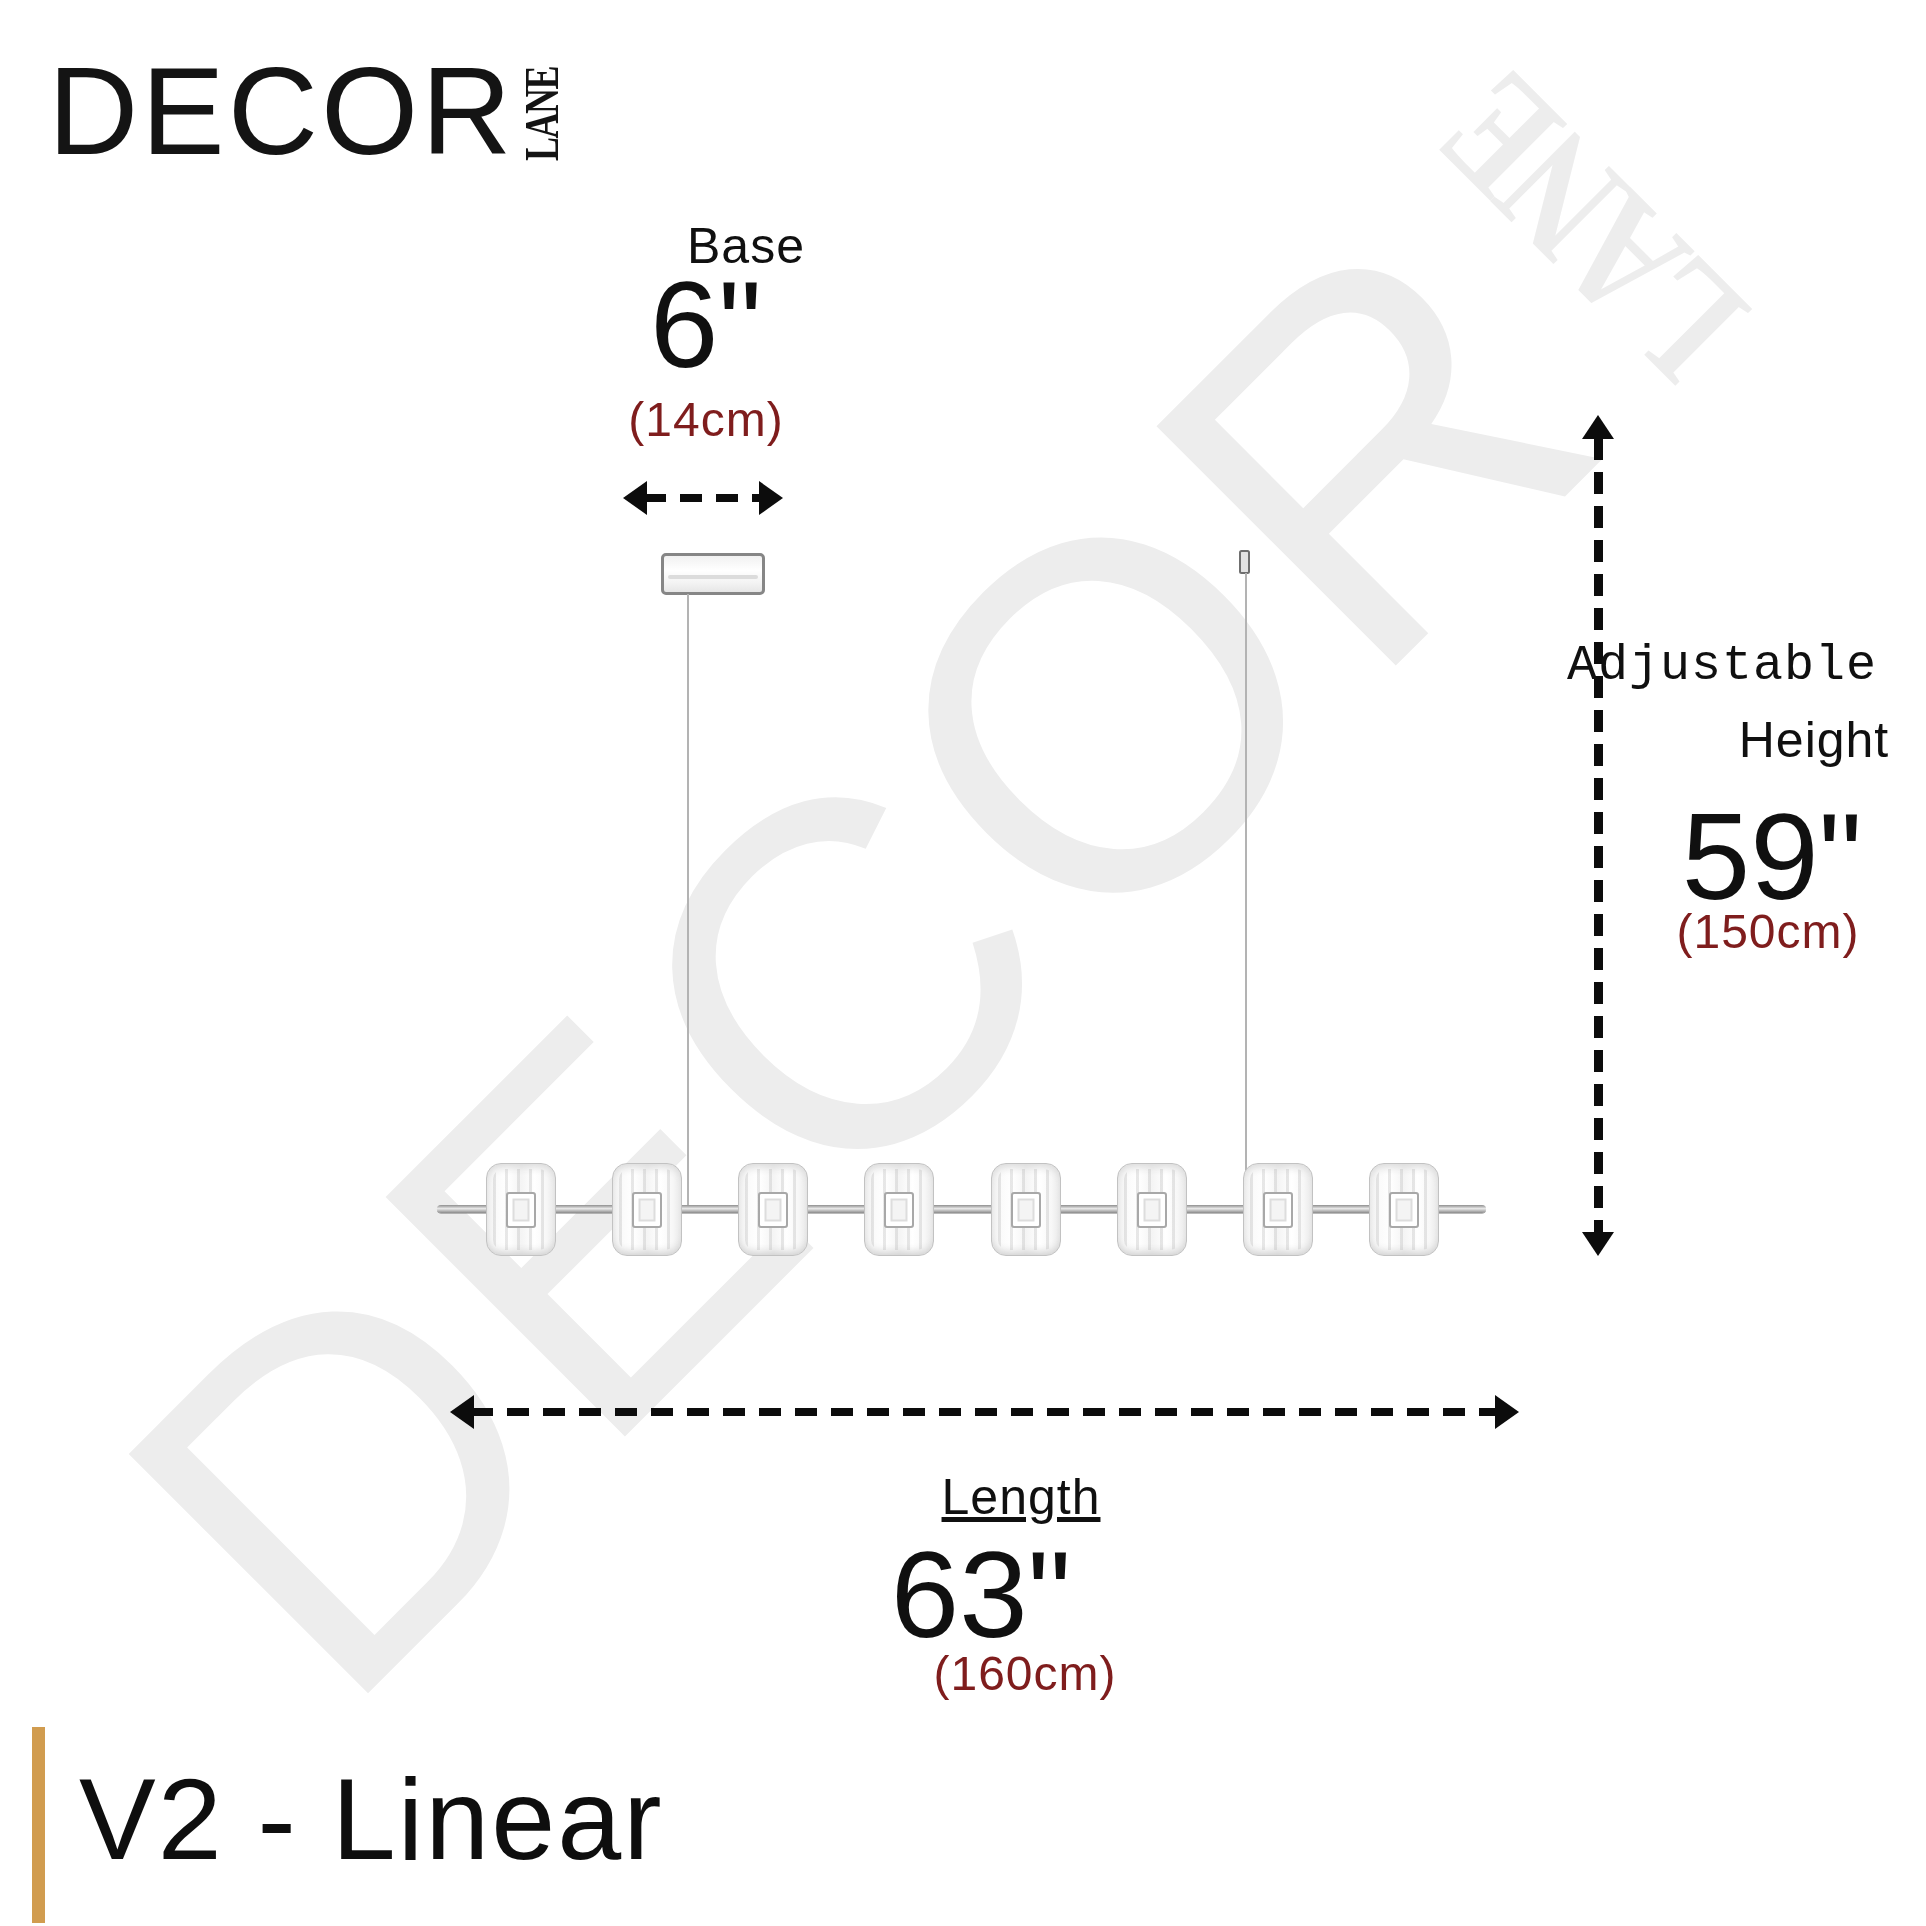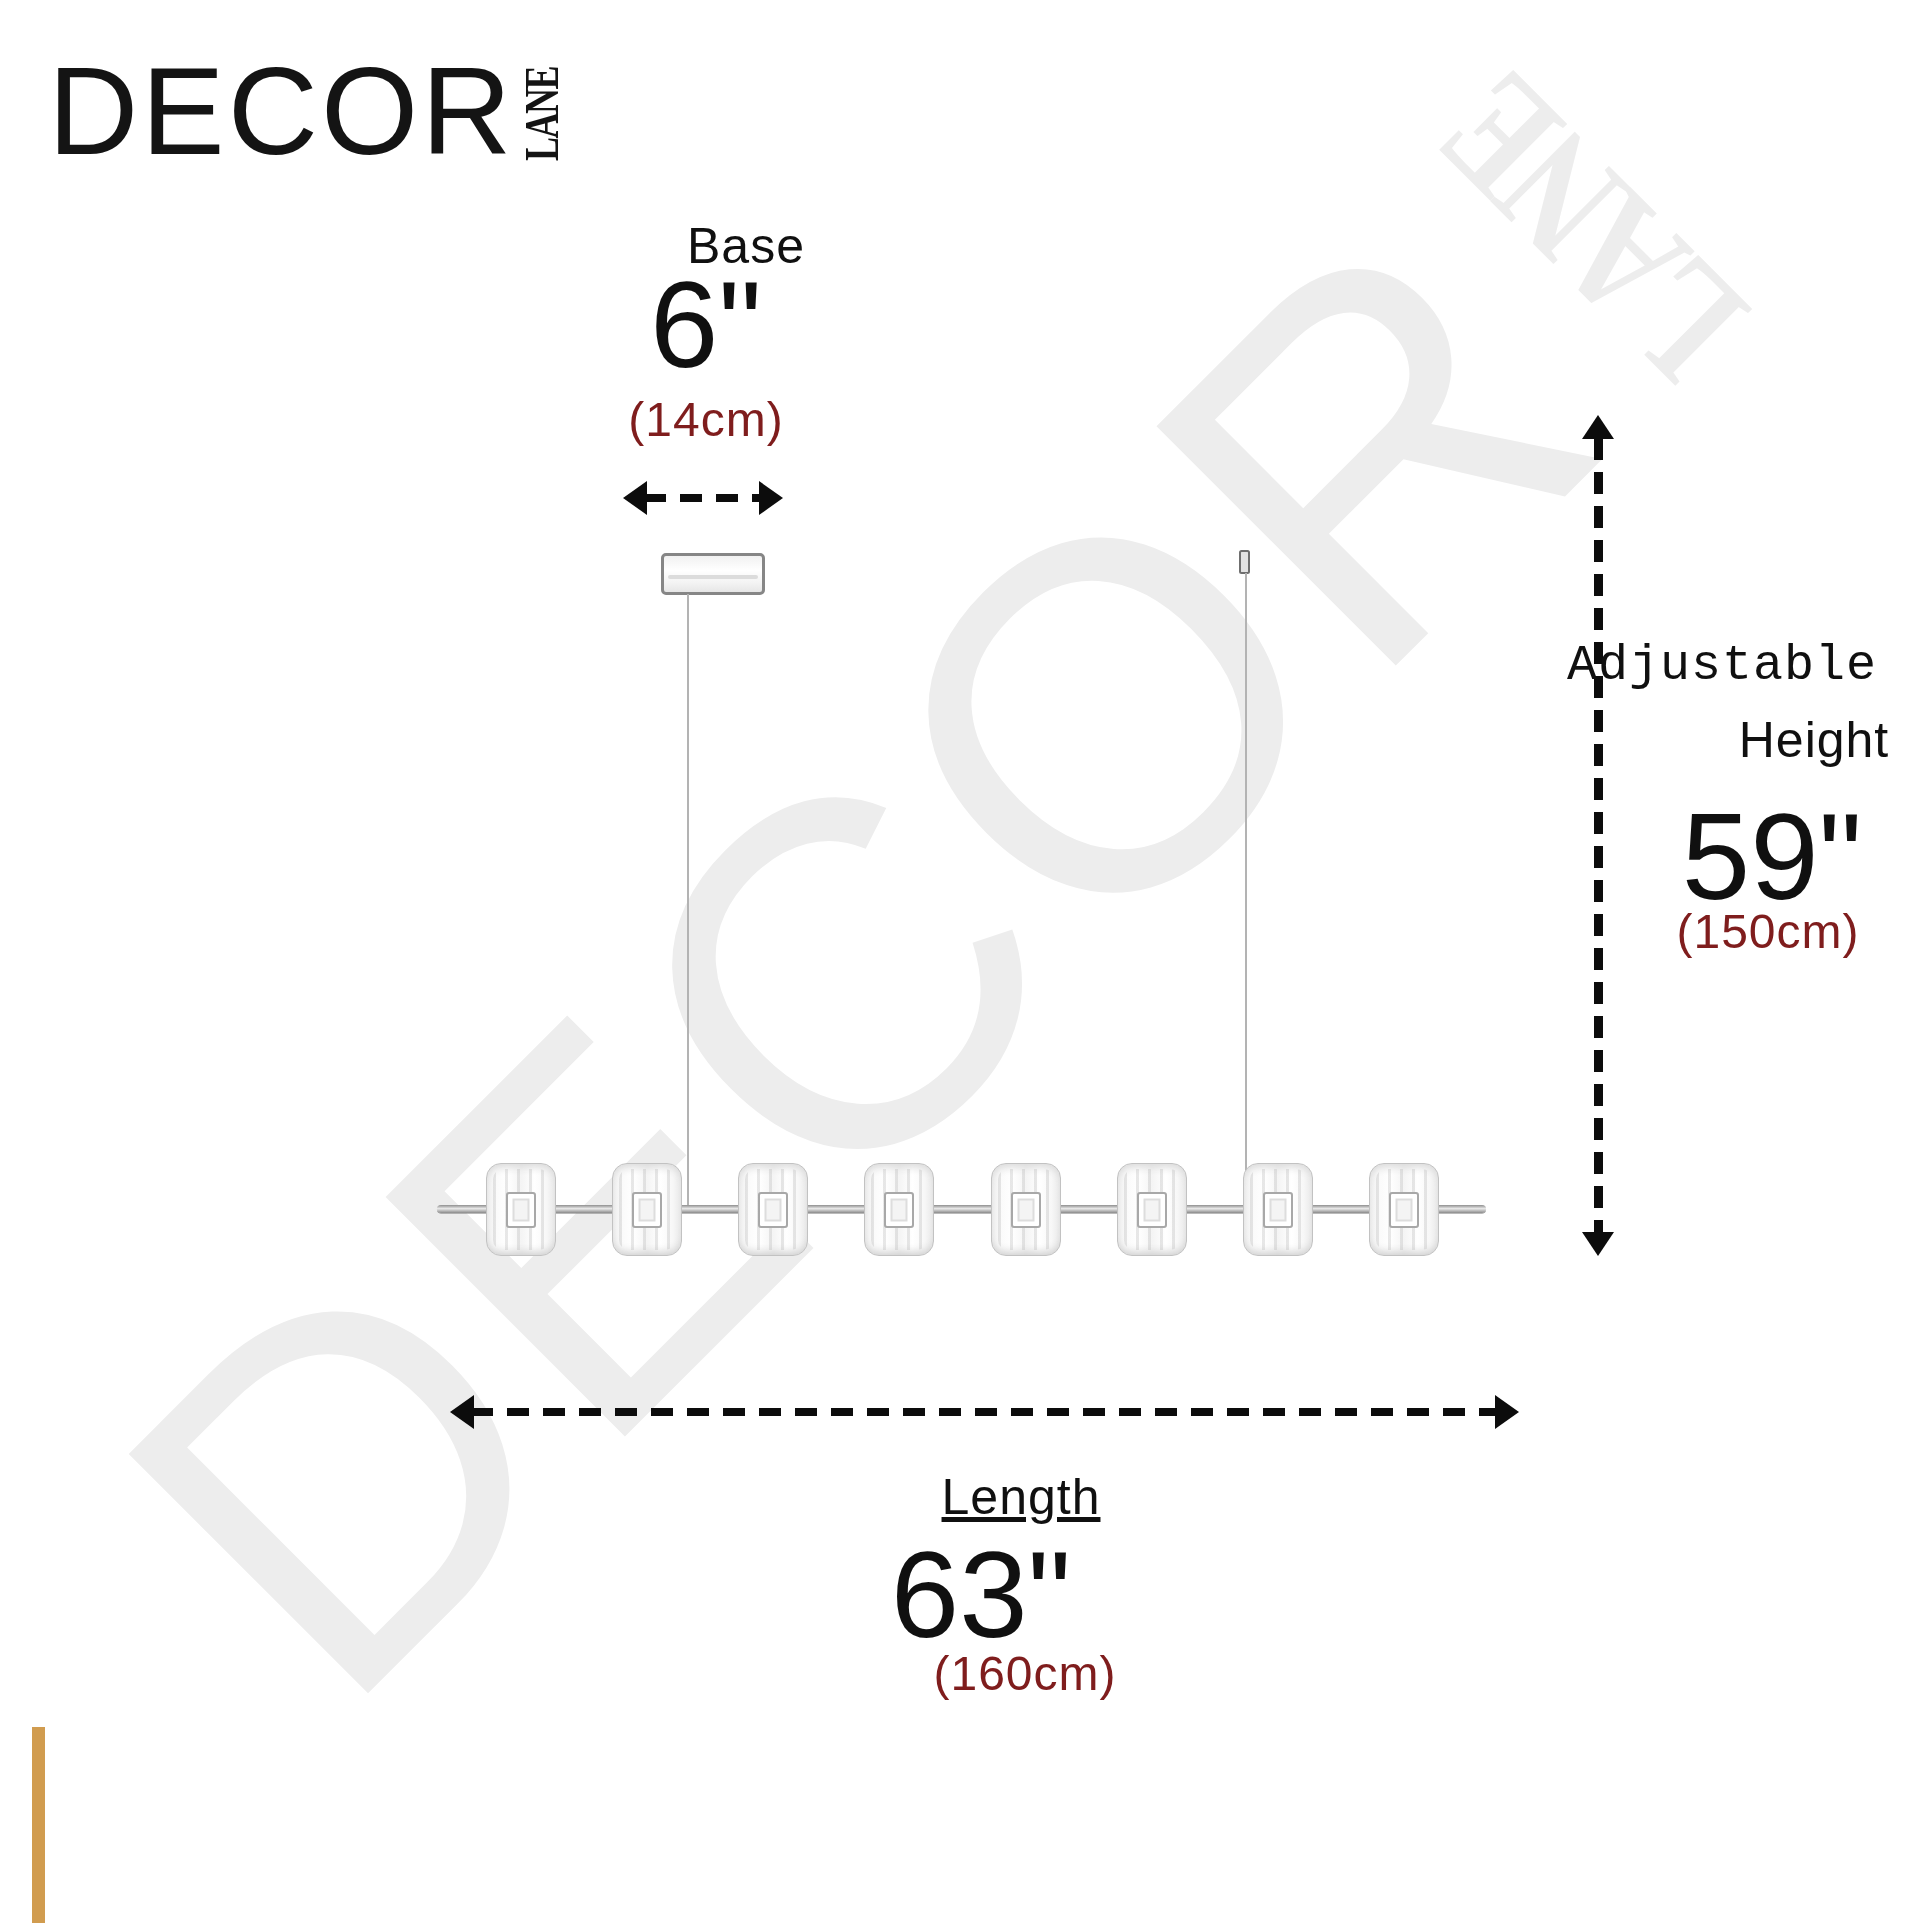--- a/index.html
+++ b/index.html
@@ -165,15 +165,16 @@
   <div class="h-arrow" style="left:450px;top:1395px;width:1069px;height:33px;">
     <div class="head-l"></div>
     <div class="line"></div>
     <div class="head-r"></div>
   </div>
   <div class="dim-label" style="left:981px;top:1472px;text-decoration:underline;">Length</div>
   <div class="dim-big" style="left:981px;top:1533px;">63"</div>
   <div class="dim-metric" style="left:981px;top:1650px;margin-left:44px;">(160cm)</div>
 
   <div class="accent-bar"></div>
+  <div class="footer-title">V2 - Linear</div>
 
 </div>
 
 
 </body></html>

